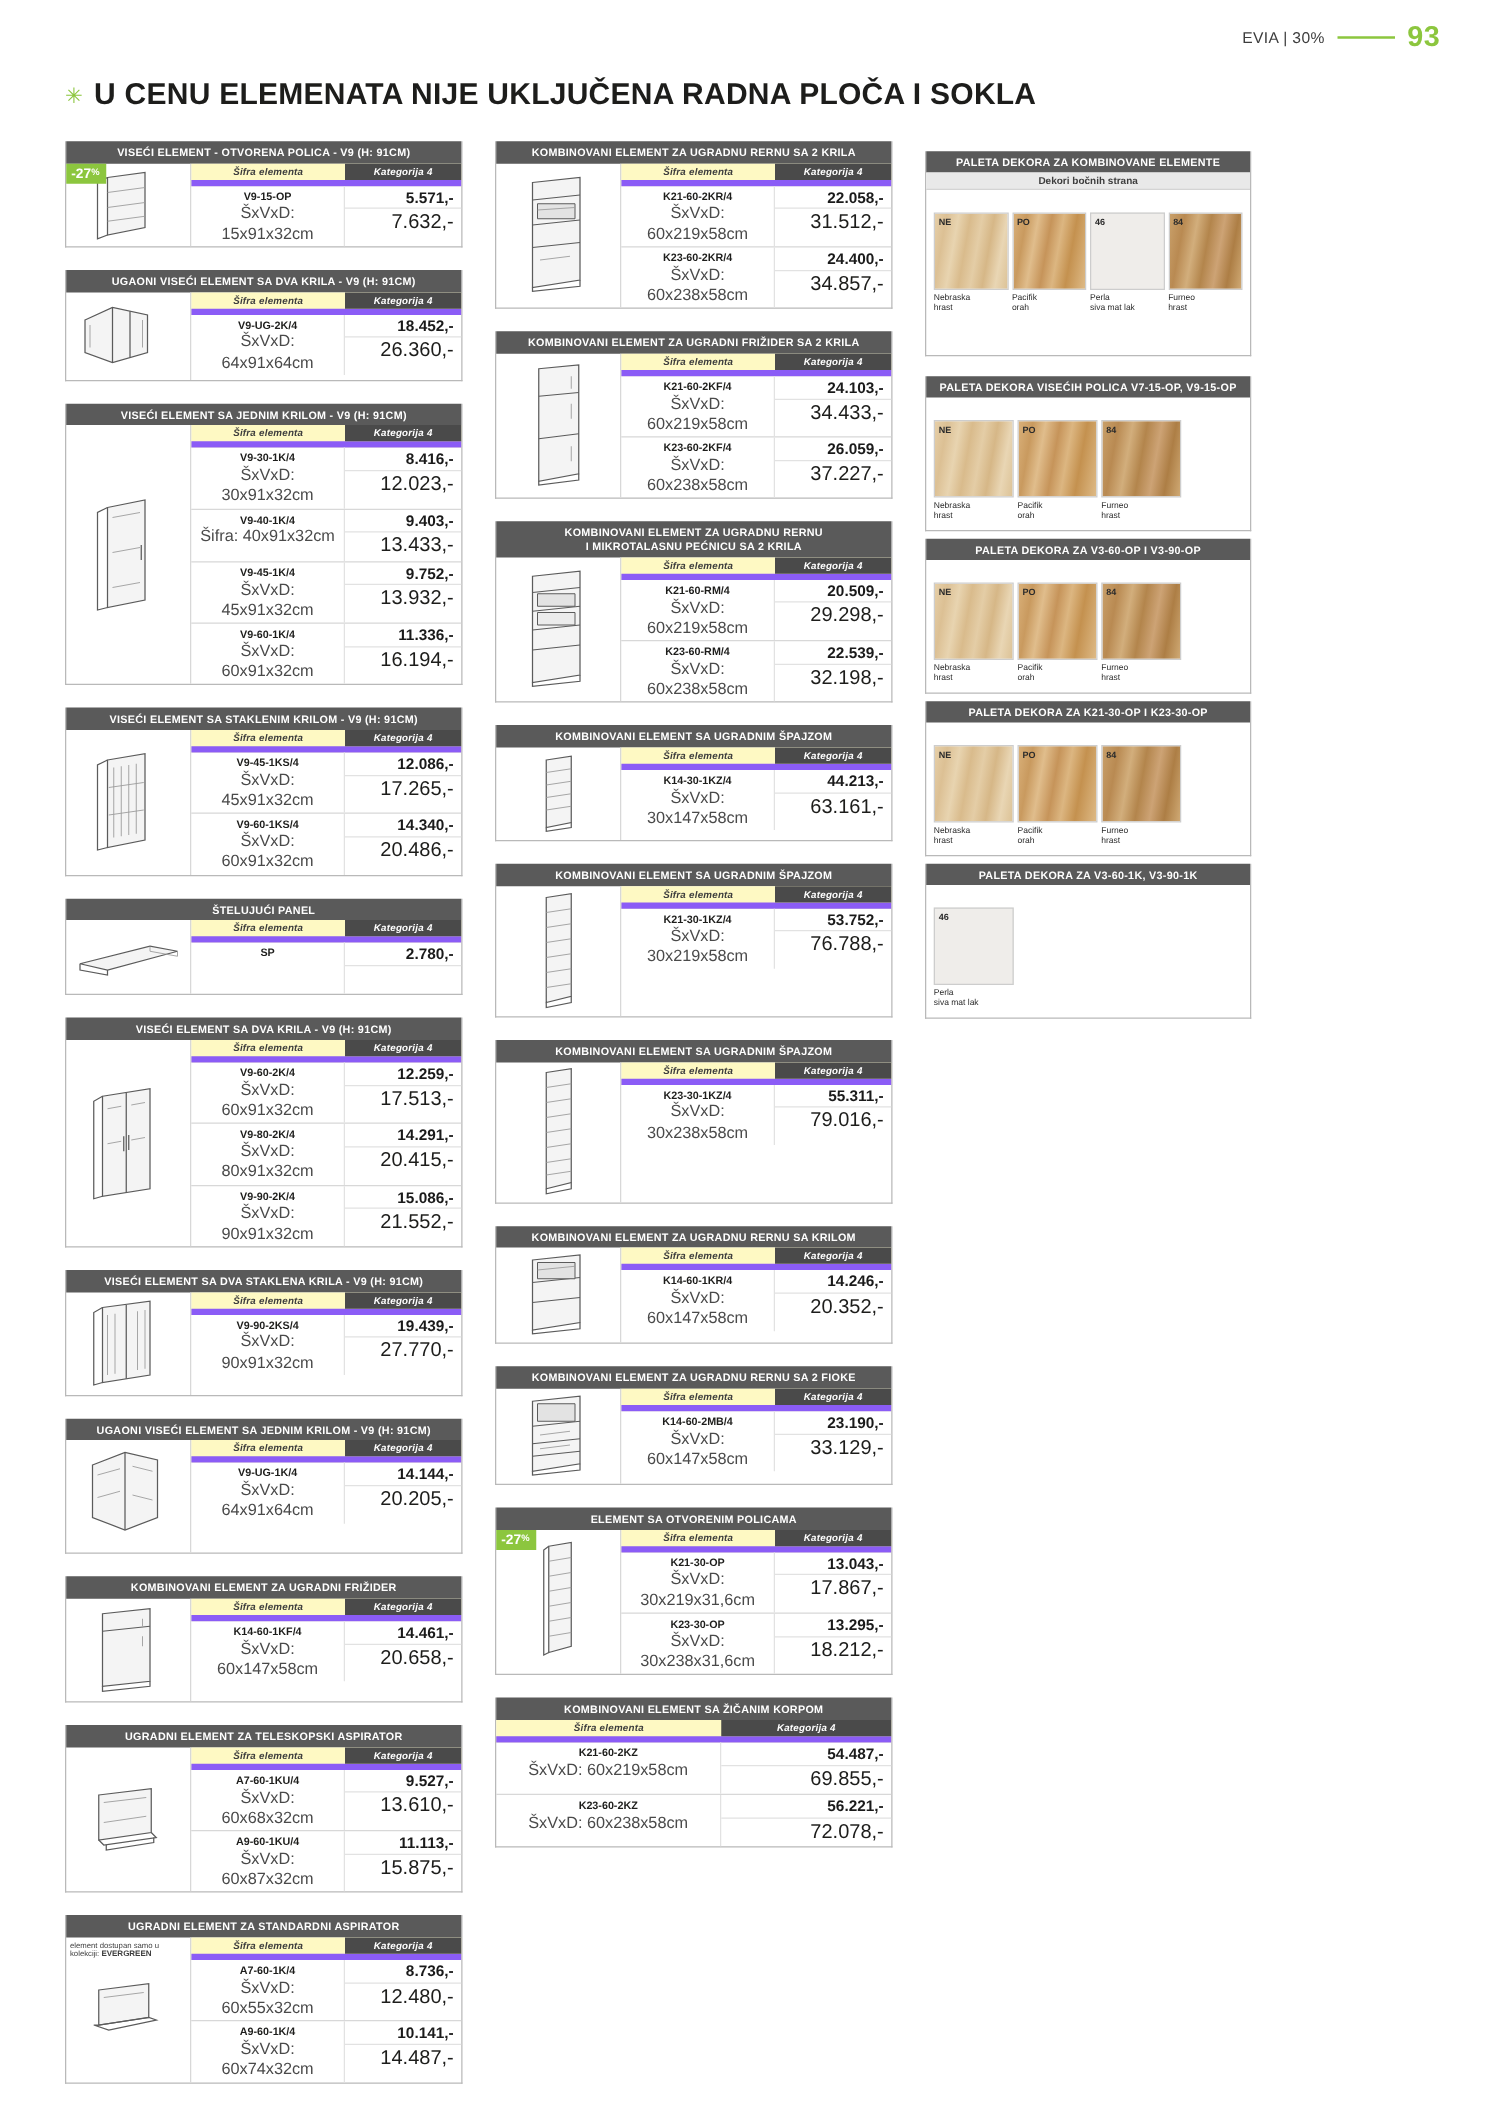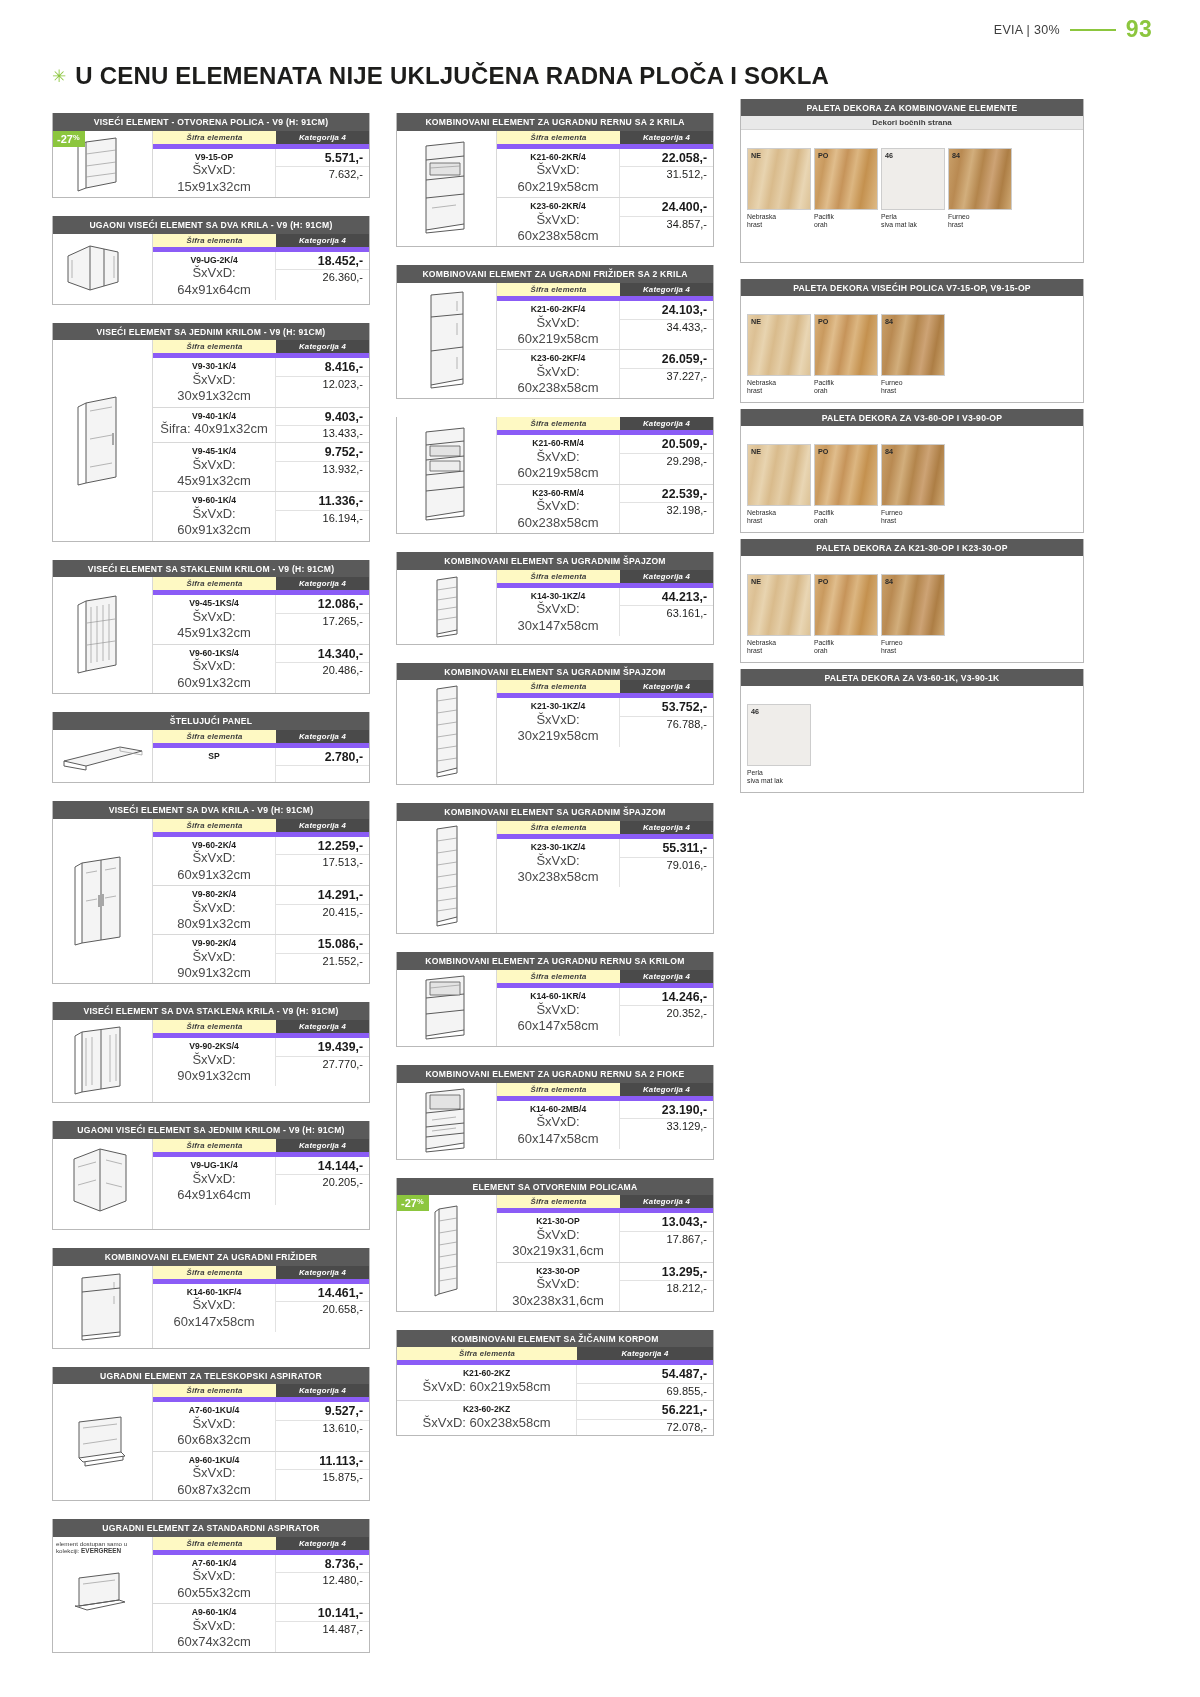--- a/index.html
+++ b/index.html
@@ -26,21 +26,21 @@
   }
   .banner .star { color:#8cc63e; font-size:17px; line-height:1; }
   .banner .txt {
     font-size:24px; font-weight:bold; color:#1d1d1b; letter-spacing:.2px;
   }
 
   
   .col { position:absolute; }
   #col1 { left:52px;  top:113px; width:318px; }
   #col2 { left:396px; top:113px; width:318px; }
-  #col3 { left:740px; top:99px; width:344px; }
+  #col3 { left:740px; top:121px; width:261px; }
 
   
   .block { border:1px solid #b9b9b9; border-top:none; margin-bottom:18px; background:#fff; }
   .bhead {
     background:#5a5a5a; color:#fff; font-size:8.6px; font-weight:bold;
     letter-spacing:.25px; text-align:center; padding:4px 6px 3px;
     line-height:1.25;
   }
   .bbody { display:flex; }
   .pic {
@@ -65,21 +65,21 @@
   .row:last-child { border-bottom:none; }
   .row .left { width:57%; padding:3px 4px 2px; text-align:center; border-right:1px solid #e2e2e2;}
   .row .right { width:43%; }
   .code { font-size:8.6px; font-weight:bold; color:#1d1d1b; line-height:1.25; }
   .dims { font-size:13px; color:#4a4a4a; line-height:1.25; }
   .p1 {
     font-size:12.3px; font-weight:bold; text-align:right; padding:1px 6px 0 0;
     border-bottom:1px solid #e2e2e2; line-height:1.35;
   }
   .p2 {
-    font-size:11px; text-align:right; padding:0 6px 1px 0; color:#1d1d1b; line-height:1.35;
+    font-size:16px; text-align:right; padding:0 6px 1px 0; color:#1d1d1b; line-height:1.35;
   }
 
   
   .badge-disc {
     position:absolute; top:0; left:0; z-index:3;
     background:#8cc63e; color:#fff; font-weight:bold;
     font-size:11px; padding:2px 5px 2px 4px;
   }
   .badge-disc small { font-size:7.5px; vertical-align:top; }
   .badge-novo {
@@ -634,20 +634,21 @@
             </div>
             <div class="right">
               <div class="p1">26.059,-</div>
               <div class="p2">37.227,-</div>
             </div>
           </div>
         </div>
       </div>
     </div>
     <div class="block">
+      <div class="bhead">KOMBINOVANI ELEMENT ZA UGRADNU RERNU<br>I MIKROTALASNU PEĆNICU SA 2 KRILA</div>
       <div class="bbody">
         <div class="pic">
           <div>
             <svg class="fd" width="78" height="96" viewBox="0 0 78 96">
         <path fill="#f4f4f4" stroke="#5b5b5b" stroke-width="1" d="M18 5 L56 1 L56 84 L18 90 Z"></path>
         <path stroke="#5b5b5b" fill="none" stroke-width="1" d="M18 18 L56 14 M18 33 L56 29 M18 48 L56 44 M18 64 L56 60"></path>
         <rect x="22" y="19" width="30" height="10" fill="#e3e3e3" stroke="#5b5b5b" stroke-width="0.8"></rect>
         <rect x="22" y="34" width="30" height="10" fill="#ececec" stroke="#5b5b5b" stroke-width="0.8"></rect>
         <path stroke="#5b5b5b" fill="none" stroke-width="1" d="M18 90 L18 93 L56 89 L56 84"></path>
       </svg>

